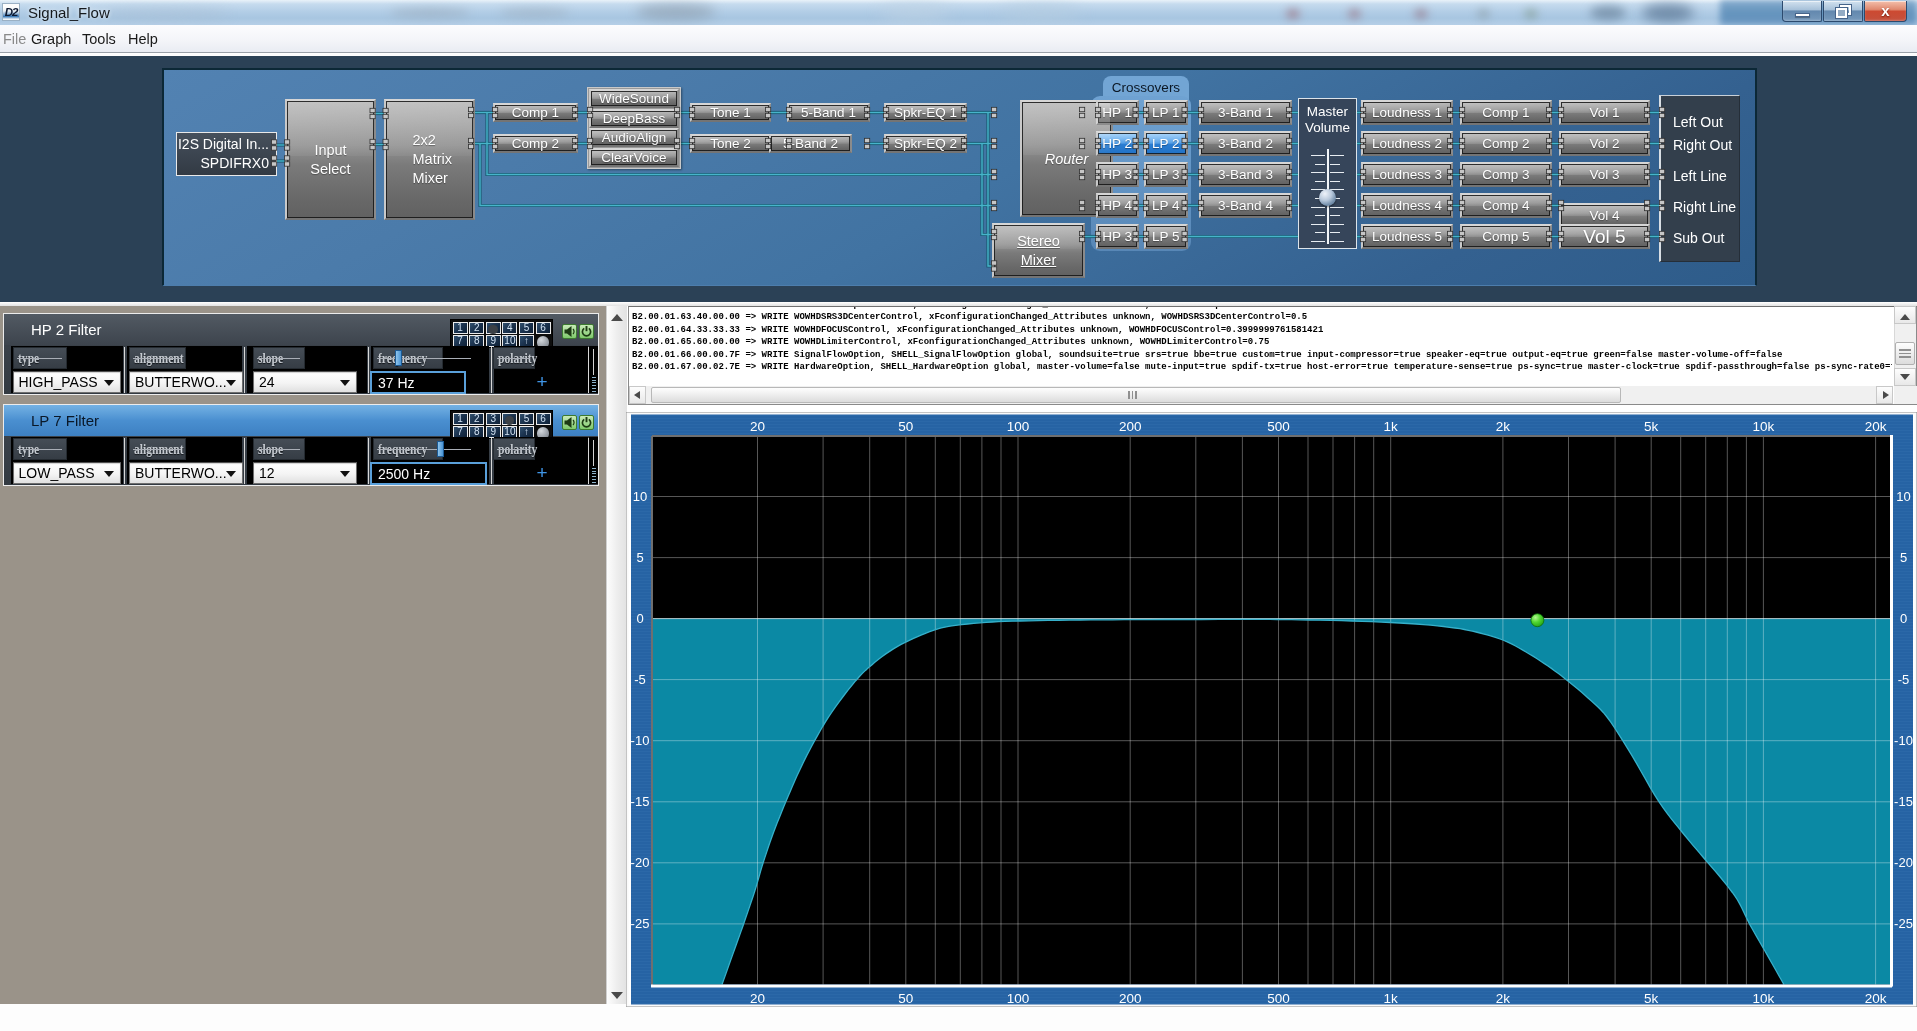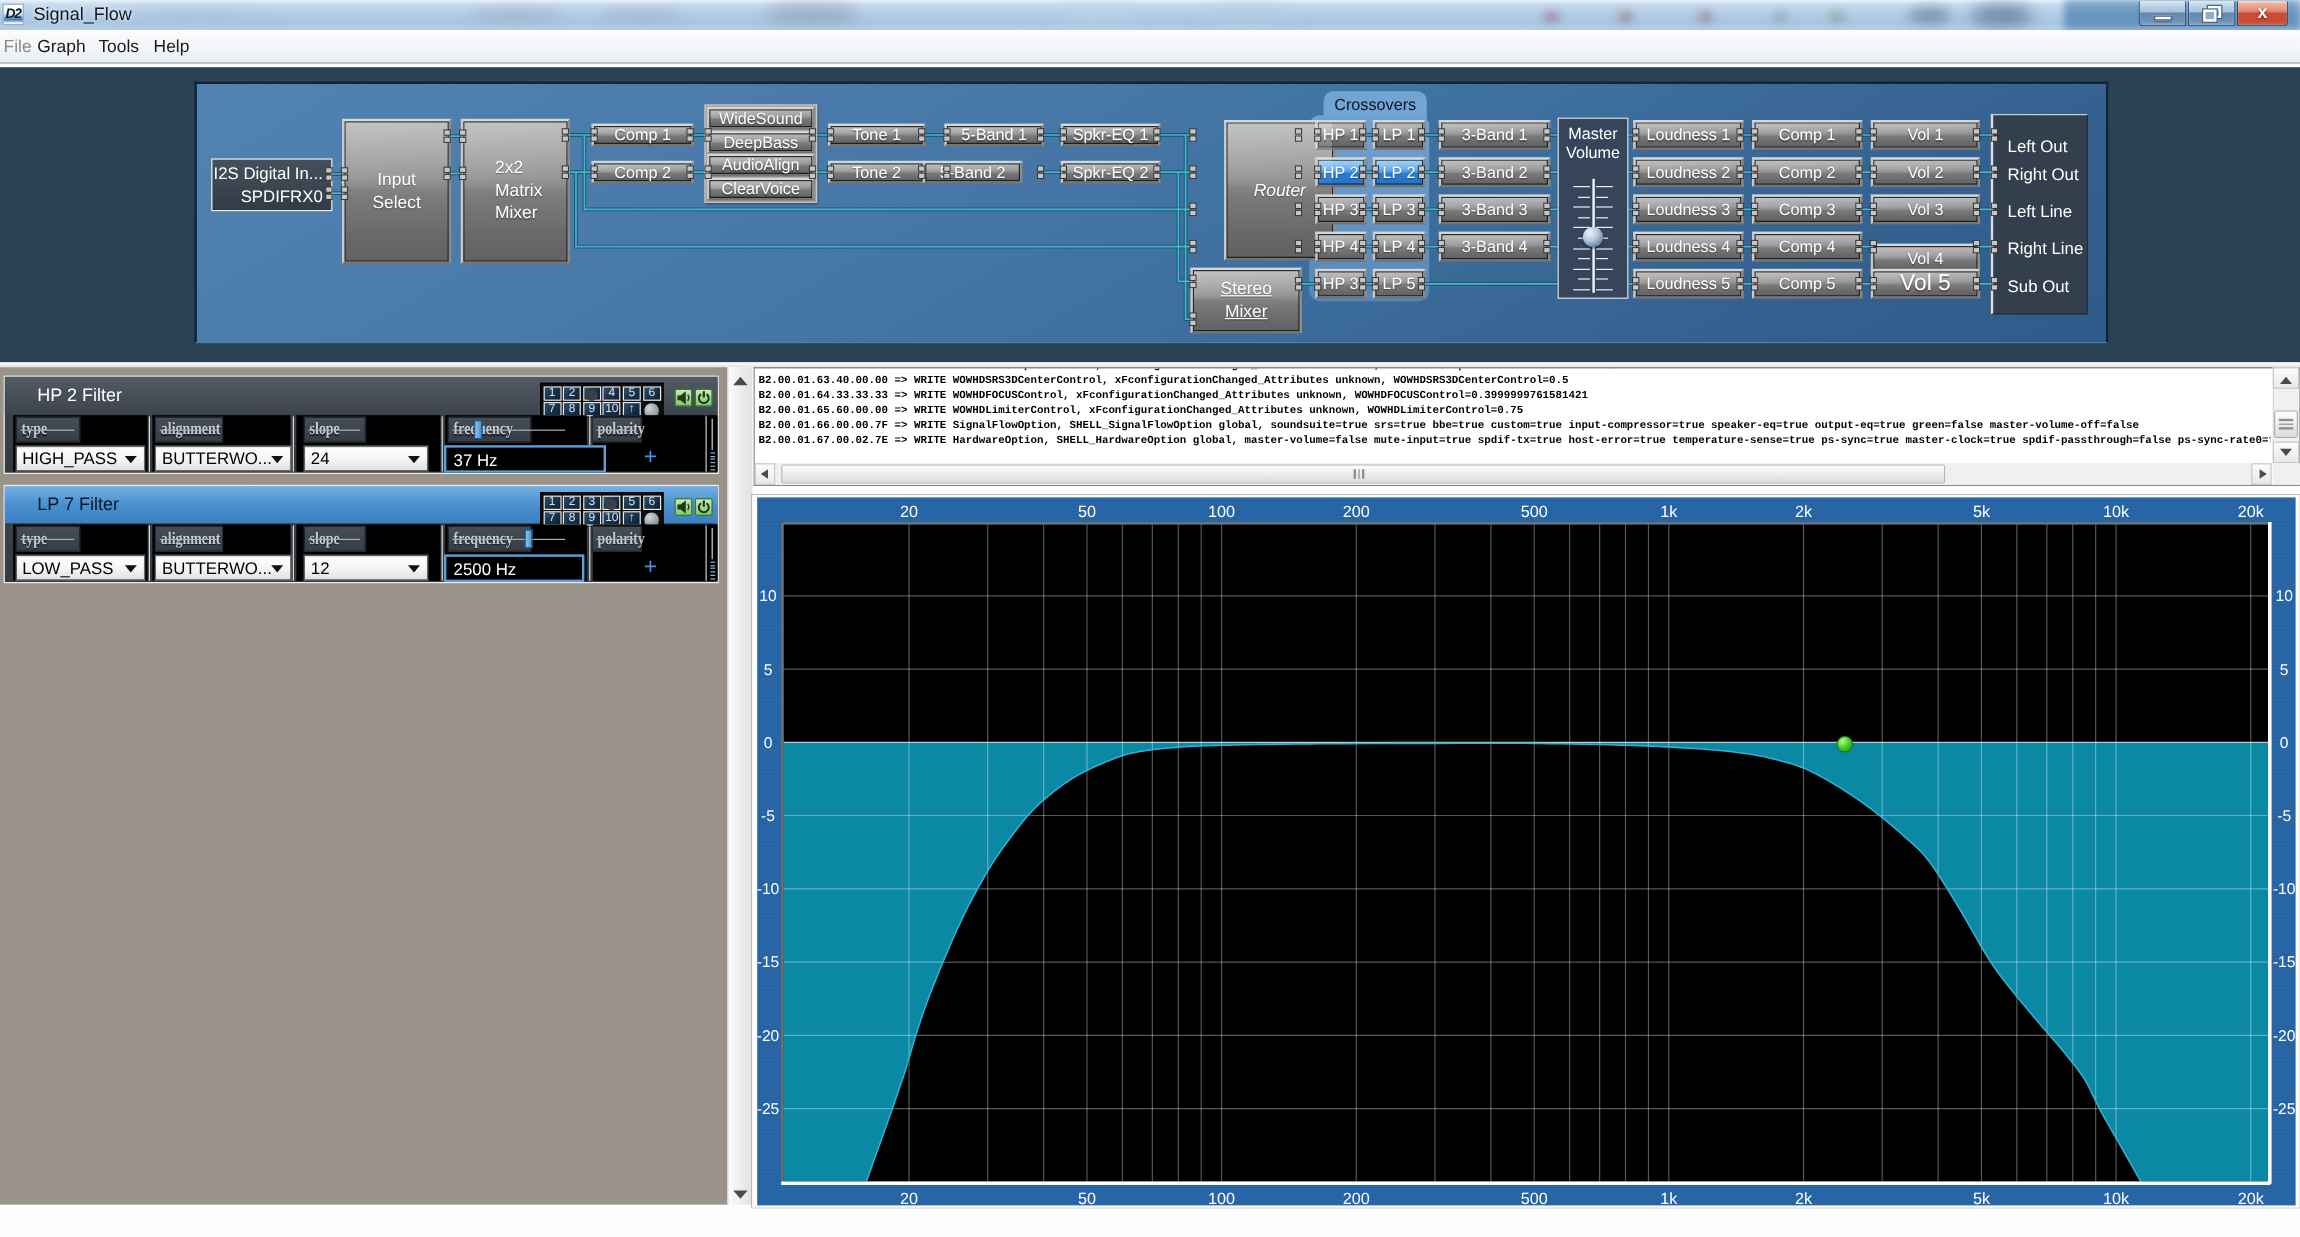--- a/index.html
+++ b/index.html
@@ -856,21 +856,21 @@
     <div style="position:absolute;left:369px;top:33px;width:70px;height:22px;background:linear-gradient(180deg,#454d56,#363d45);border:1px solid #252b31"></div>
     <div style="position:absolute;left:374px;top:36px;color:#c6cbd1;font-family:'Liberation Serif',serif;font-weight:bold;font-size:14.5px;white-space:nowrap;transform:scaleX(0.8);transform-origin:0 0;text-shadow:0 1px 1px #14181c">frequency</div>
     <div style="position:absolute;left:373px;top:43.5px;width:94px;height:1px;background:#a9aeb6"></div>
     <div style="position:absolute;left:489px;top:33px;width:42px;height:22px;background:linear-gradient(180deg,#454d56,#363d45);border:1px solid #252b31"></div>
     <div style="position:absolute;left:494px;top:36px;color:#c6cbd1;font-family:'Liberation Serif',serif;font-weight:bold;font-size:14.5px;white-space:nowrap;transform:scaleX(0.8);transform-origin:0 0;text-shadow:0 1px 1px #14181c">polarity</div>
     <div style="position:absolute;left:493px;top:43.5px;width:33px;height:1px;background:#a9aeb6"></div>
     <div style="position:absolute;left:8.5px;top:57px;width:108px;height:22px;background:linear-gradient(180deg,#ffffff,#f4f4f4 55%,#e0e0e0);border:1px solid #6e6e6e;border-top:1px solid #4e4e4e;box-shadow:inset 0 1px 1px rgba(0,0,0,0.18);color:#000;font-size:14px;padding:2px 0 0 5px">HIGH_PASS<div style="position:absolute;right:6px;top:8px;width:0;height:0;border-left:5.5px solid transparent;border-right:5.5px solid transparent;border-top:6.5px solid #111"></div></div>
     <div style="position:absolute;left:125px;top:57px;width:114px;height:22px;background:linear-gradient(180deg,#ffffff,#f4f4f4 55%,#e0e0e0);border:1px solid #6e6e6e;border-top:1px solid #4e4e4e;box-shadow:inset 0 1px 1px rgba(0,0,0,0.18);color:#000;font-size:14px;padding:2px 0 0 5px">BUTTERWO...<div style="position:absolute;right:6px;top:8px;width:0;height:0;border-left:5.5px solid transparent;border-right:5.5px solid transparent;border-top:6.5px solid #111"></div></div>
     <div style="position:absolute;left:249px;top:57px;width:104px;height:22px;background:linear-gradient(180deg,#ffffff,#f4f4f4 55%,#e0e0e0);border:1px solid #6e6e6e;border-top:1px solid #4e4e4e;box-shadow:inset 0 1px 1px rgba(0,0,0,0.18);color:#000;font-size:14px;padding:2px 0 0 5px">24<div style="position:absolute;right:6px;top:8px;width:0;height:0;border-left:5.5px solid transparent;border-right:5.5px solid transparent;border-top:6.5px solid #111"></div></div>
     <div style="position:absolute;left:391px;top:36px;width:7px;height:16px;background:linear-gradient(90deg,#8ec4ec,#4a94d4);border:1px solid #1c5a94"></div>
-    <div style="position:absolute;left:366px;top:57px;width:135px;height:23px;background:#000;border:2px solid #5aa0da;color:#fff;font-size:14px;padding:2px 0 0 6px">37 Hz</div>
+    <div style="position:absolute;left:366px;top:57px;width:96px;height:23px;background:#000;border:2px solid #5aa0da;color:#fff;font-size:14px;padding:2px 0 0 6px">37 Hz</div>
     <div style="position:absolute;left:531px;top:61px;color:#3f94e4;font-size:19px;line-height:14px;width:14px;text-align:center">+</div>
     <div style="position:absolute;left:585px;top:32px;width:9px;height:47px;background:#000">
       <div style="position:absolute;left:3.5px;top:3px;width:1.5px;height:26px;background:#d4d4d4"></div>
       <div style="position:absolute;left:2.5px;top:31.0px;width:4px;height:1px;background:#8fb4cc"></div>
       <div style="position:absolute;left:2.5px;top:33.7px;width:4px;height:1px;background:#8fb4cc"></div>
       <div style="position:absolute;left:2.5px;top:36.4px;width:4px;height:1px;background:#8fb4cc"></div>
       <div style="position:absolute;left:2.5px;top:39.1px;width:4px;height:1px;background:#8fb4cc"></div>
       <div style="position:absolute;left:2.5px;top:41.8px;width:4px;height:1px;background:#8fb4cc"></div>
       <div style="position:absolute;left:2.5px;top:44.5px;width:4px;height:1px;background:#8fb4cc"></div>
     </div>

